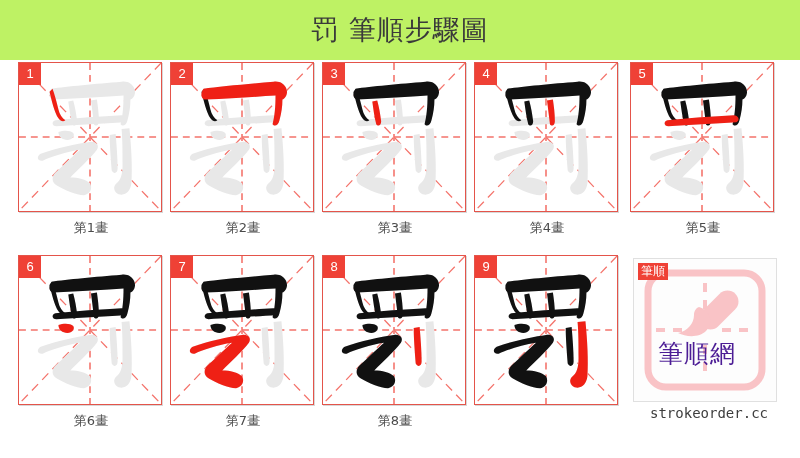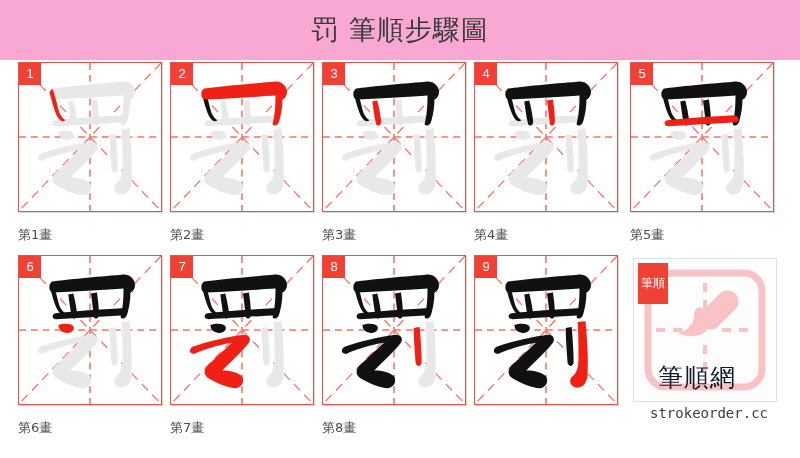--- a/index.html
+++ b/index.html
@@ -7,21 +7,21 @@
   body{
     width:800px;height:458px;
     background:#ffffff;
     font-family:"Liberation Sans","DejaVu Sans",sans-serif;
     overflow:hidden;
     position:relative;
   }
   
   .header{
     position:absolute;left:0;top:0;width:800px;height:60px;
-    background:#f9a8d4;
+    background:#bef264;
     display:flex;align-items:center;justify-content:center;
   }
   .header-title{
     font-size:27px;color:#3a3a3a;letter-spacing:1px;
     font-family:"DejaVu Sans","Liberation Sans",sans-serif;
     white-space:nowrap;
   }
   
   .sheet{position:absolute;left:0;top:60px;width:800px;height:398px;}
   .row{position:absolute;left:0;width:800px;}
@@ -41,49 +41,48 @@
   .guide{position:absolute;left:0;top:0;width:100%;height:100%;}
   .badge{
     position:absolute;left:0;top:0;width:22px;height:22px;
     background:#ef4136;color:#ffffff;
     font-size:13px;line-height:22px;text-align:center;
     font-family:"Liberation Sans",sans-serif;
     z-index:6;
   }
   .glyph-layer{position:absolute;left:0;top:0;width:100%;height:100%;z-index:3;}
   .caption{
-    width:146px;text-align:left;
+    width:146px;text-align:center;
     font-size:13px;color:#4b4b4b;
-    margin-top:14px;
+    margin-top:7px;
     font-family:"DejaVu Sans","Liberation Sans",sans-serif;
     white-space:nowrap;
   }
   
   .logo-box{
     position:absolute;left:633px;top:198px;
     width:144px;height:144px;
     border:1px solid #e0e0e0;
     background:#fdfdfd;
     box-sizing:border-box;
   }
   .logo-badge{
     position:absolute;left:4px;top:4px;
     background:#ef4136;color:#fff;
-    font-size:12px;line-height:17px;height:17px;padding:12px 3px;
+    font-size:12px;line-height:17px;height:17px;padding:0 3px;
     font-family:"DejaVu Sans","Liberation Sans",sans-serif;
     z-index:5;
   }
   .logo-inner{position:absolute;left:8px;top:8px;width:126px;height:126px;}
   .logo-word{
     position:absolute;left:0;top:78px;width:126px;
-    text-align:center;font-size:25px;color:#0f172a;
+    text-align:center;font-size:25px;color:#4c1d95;
     font-family:"DejaVu Sans","Liberation Sans",sans-serif;
     letter-spacing:1px;
     z-index:4;
-    margin-top:24px;
   }
   .site{
     position:absolute;left:629px;top:345px;width:160px;
     text-align:center;font-size:14px;color:#3d3d3d;
     font-family:"DejaVu Sans Mono","Liberation Mono",monospace;
   }
 </style>
 </head>
 <body>
 

